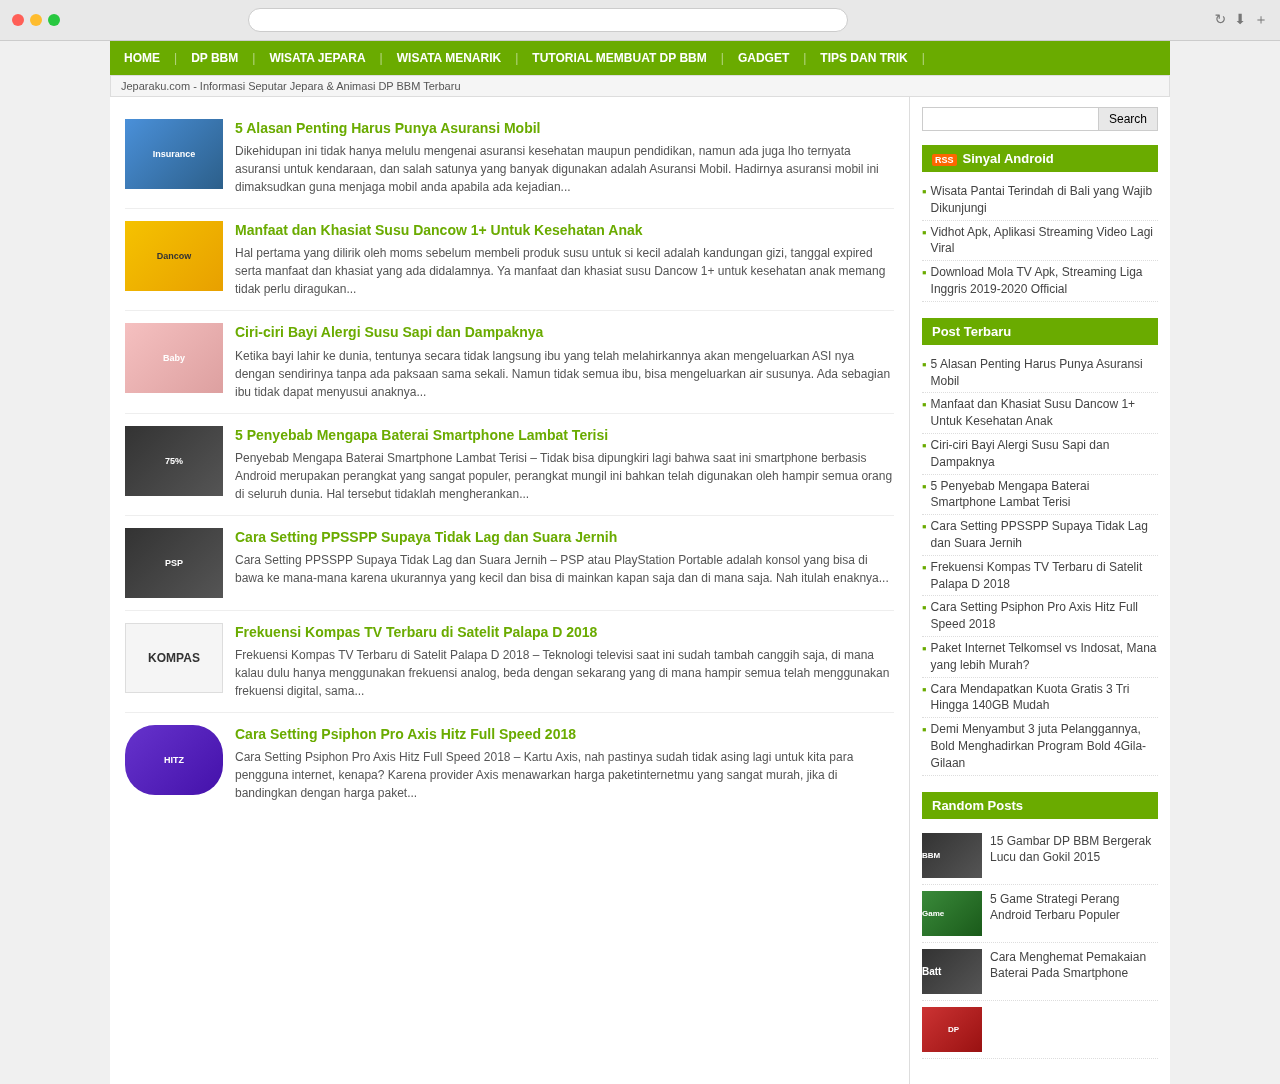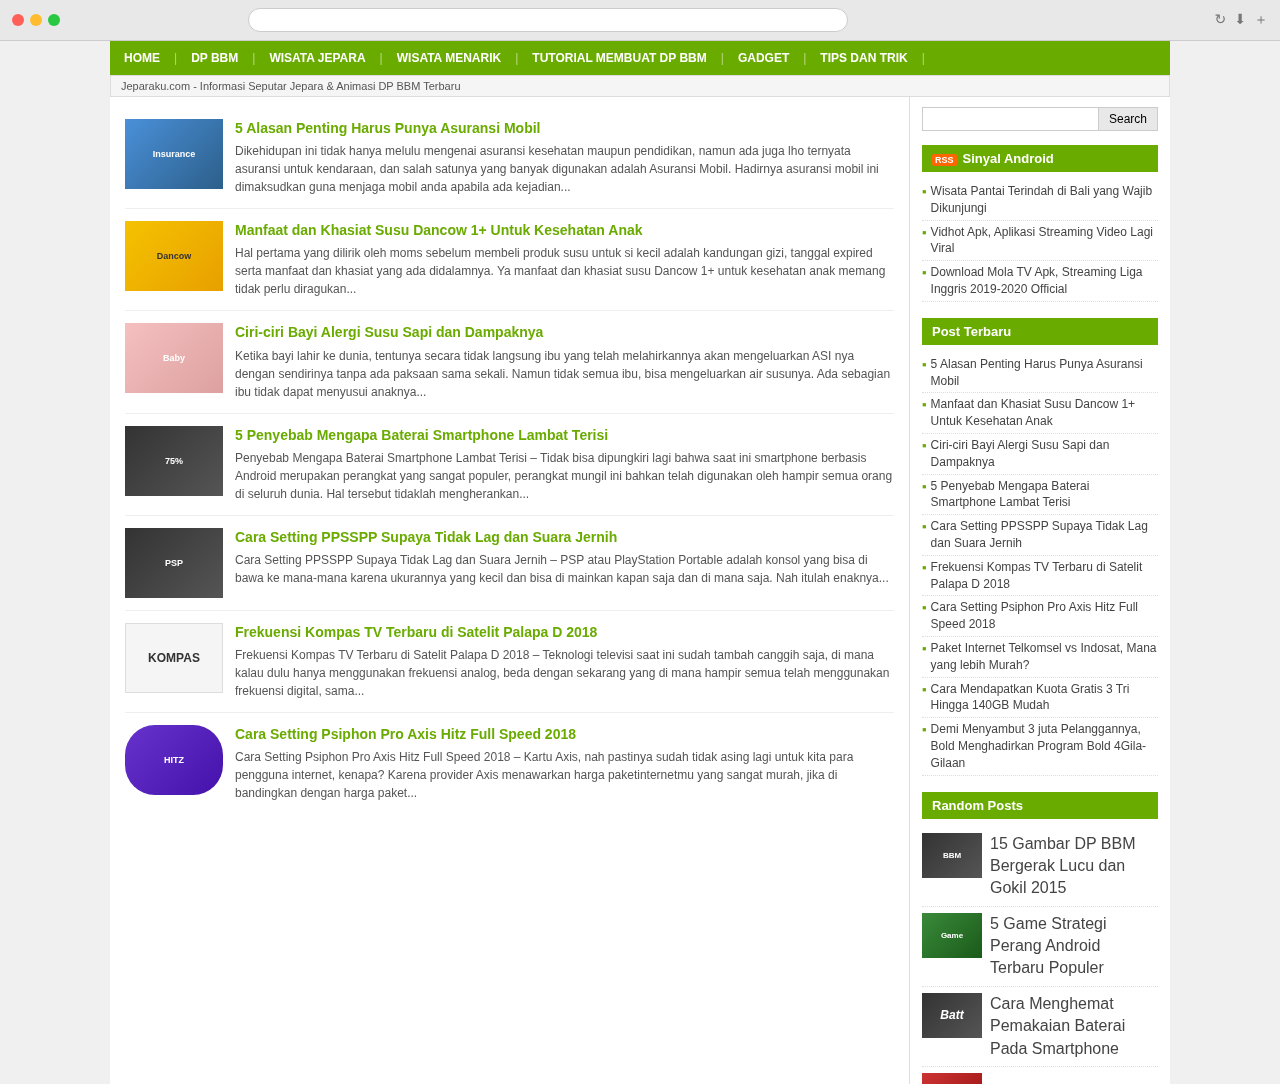--- a/index.html
+++ b/index.html
@@ -197,27 +197,26 @@
       border-bottom: 1px dotted #ddd;
       align-items: flex-start;
     }
     .random-post-thumb {
       width: 60px;
       height: 45px;
       background: #ccc;
       flex-shrink: 0;
       display: flex;
       align-items: center;
-      justify-content: center;
       font-size: 9px;
       color: #777;
     }
     .random-post-title {
       color: #444;
-      font-size: 16px;
+      font-size: 12px;
       line-height: 1.4;
       text-decoration: none;
     }
 
     
     .thumb-blue { background: linear-gradient(135deg, #4a90d9, #2c5f8a); }
     .thumb-yellow { background: linear-gradient(135deg, #f5c200, #e8a000); }
     .thumb-pink { background: linear-gradient(135deg, #f5c0c0, #dda0a0); }
     .thumb-dark { background: linear-gradient(135deg, #333, #555); }
     .thumb-purple { background: linear-gradient(135deg, #6633cc, #4411aa); border-radius: 30px; }
@@ -426,21 +425,21 @@
 
         <div class="random-post-item">
           <div class="random-post-thumb thumb-green">
             <span style="color:white;font-size:8px;font-weight:bold;">Game</span>
           </div>
           <a href="#" class="random-post-title">5 Game Strategi Perang Android Terbaru Populer</a>
         </div>
 
         <div class="random-post-item">
           <div class="random-post-thumb thumb-dark">
-            <span style="color:white;font-size:12px;font-weight:bold;font-style:italic;">Batt</span>
+            <span style="color:white;font-size:10px;font-weight:bold;">Batt</span>
           </div>
           <a href="#" class="random-post-title">Cara Menghemat Pemakaian Baterai Pada Smartphone</a>
         </div>
 
         <div class="random-post-item">
           <div class="random-post-thumb thumb-red">
             <span style="color:white;font-size:8px;font-weight:bold;margin-left:26px;">DP</span>
           </div>
         </div>
 

